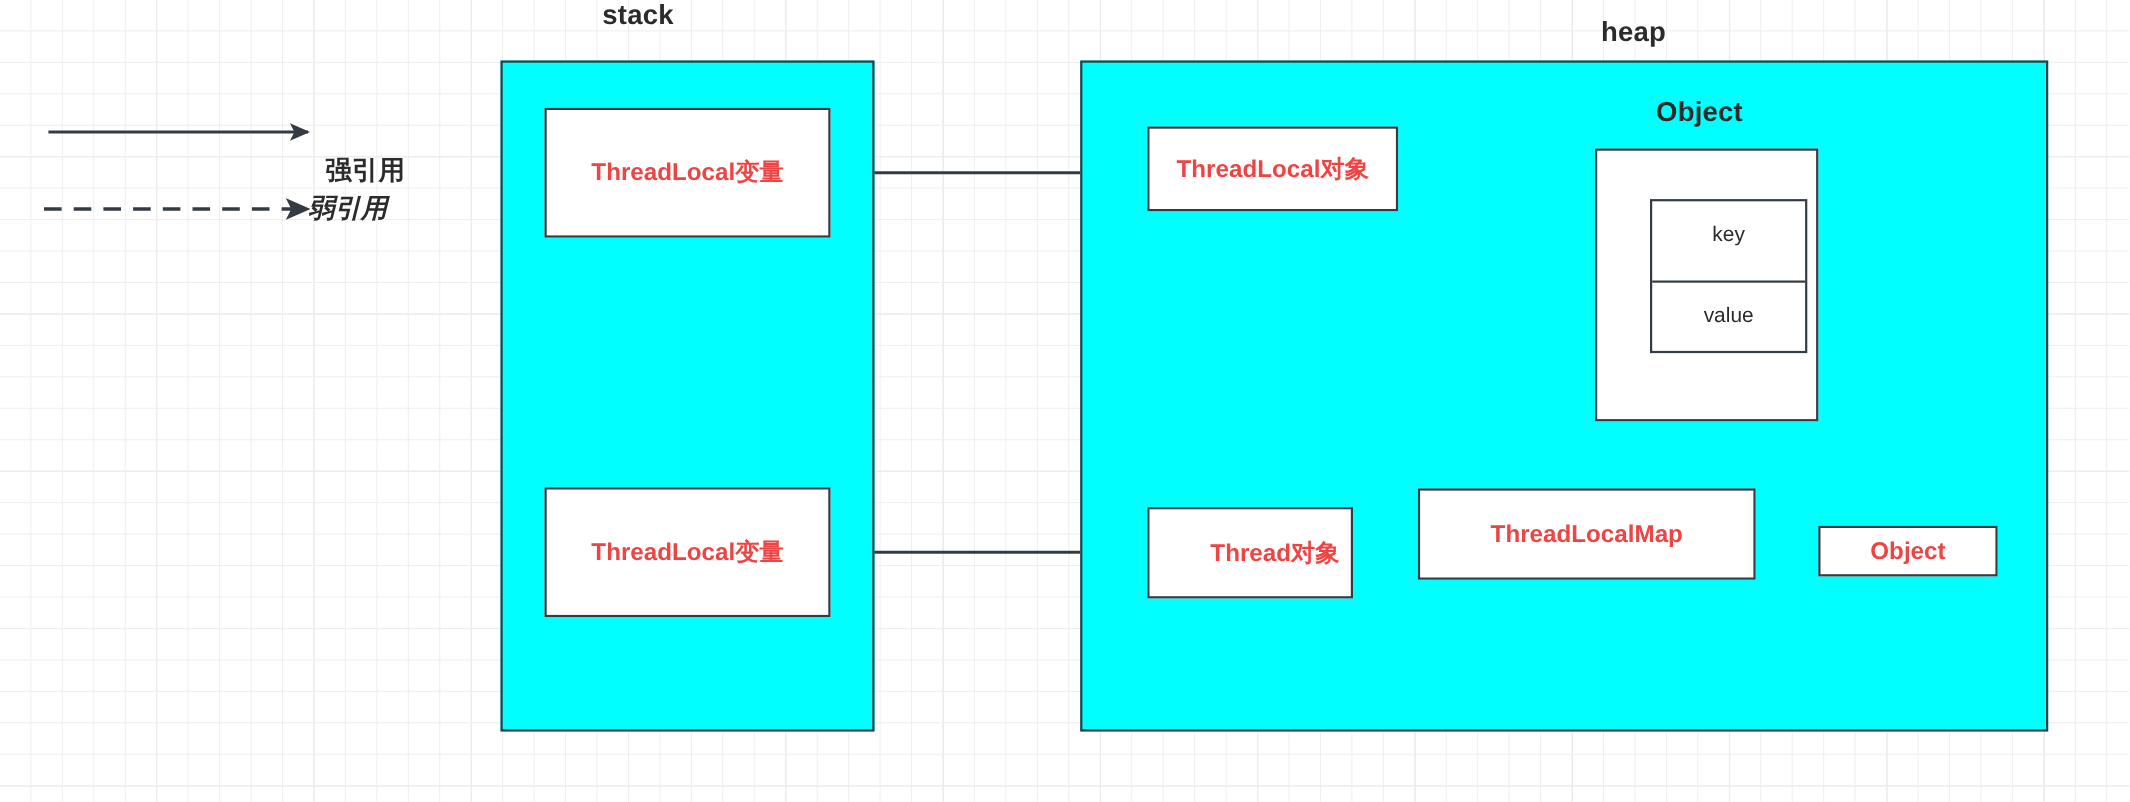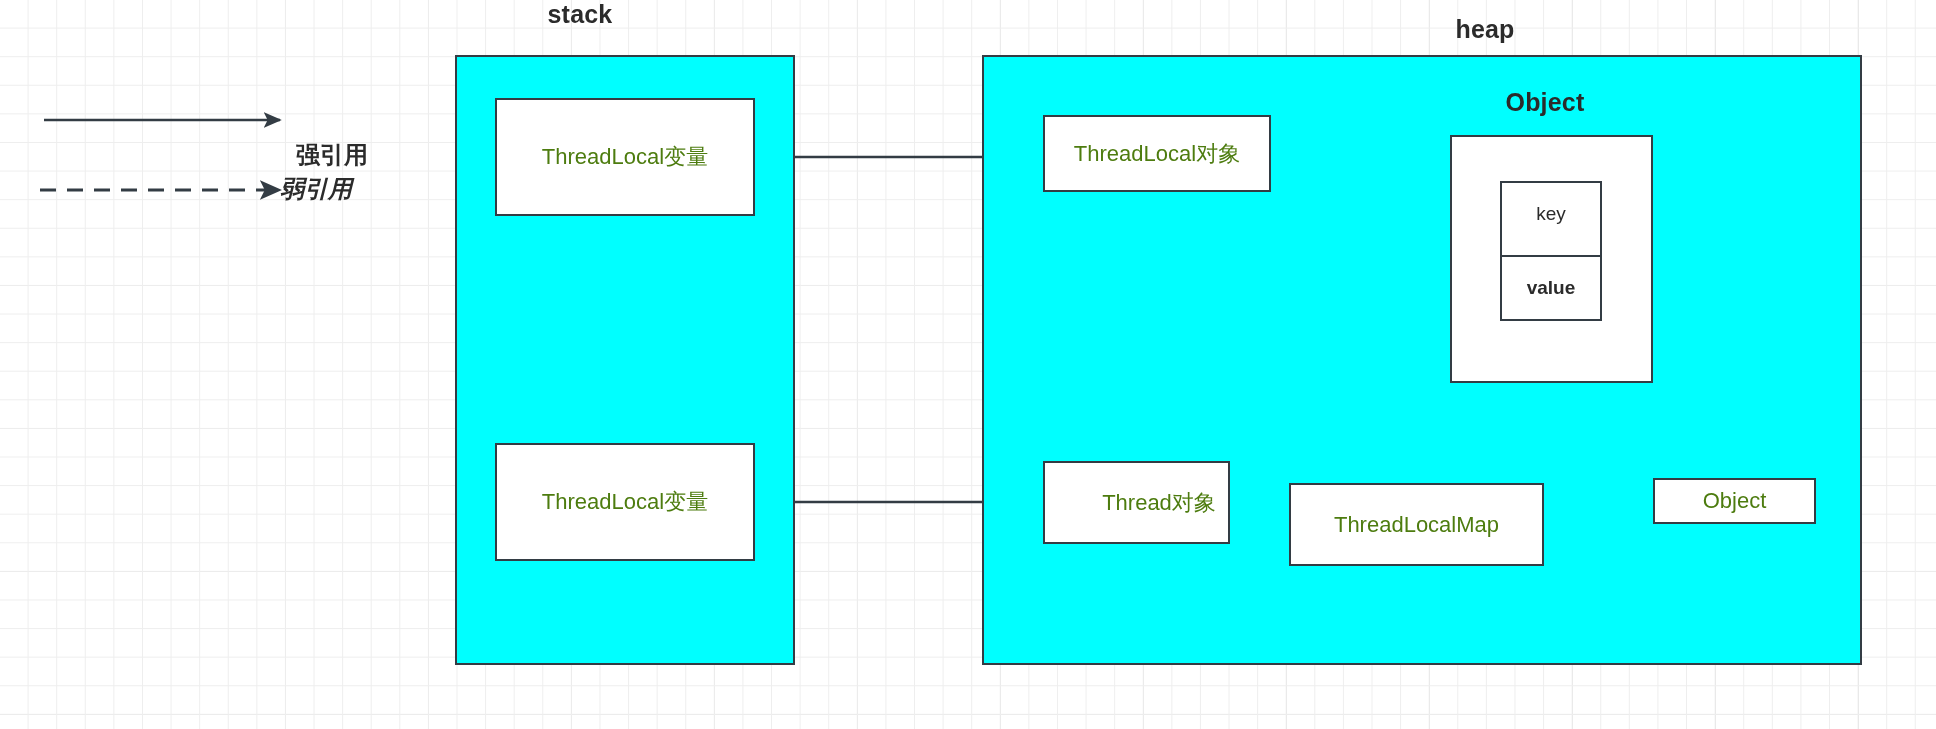--- a/index.html
+++ b/index.html
@@ -50,23 +50,23 @@
     text-align: center;
   }
   .node {
     position: absolute;
     background: #ffffff;
     border: 2.5px solid #333c44;
     box-sizing: border-box;
     display: flex;
     align-items: center;
     justify-content: center;
-    font-weight: normal;
+    font-weight: bold;
     font-size: 22px;
-    color: #4d7c0f;
+    color: #ef4444;
     white-space: nowrap;
   }
   .entry-box {
     position: absolute;
     background: #ffffff;
     border: 2.5px solid #333c44;
     box-sizing: border-box;
   }
   .kv-table {
     position: absolute;
@@ -80,21 +80,20 @@
     flex: 1 1 50%;
     display: flex;
     align-items: center;
     justify-content: center;
     font-size: 19px;
     font-weight: normal;
     color: #2b2b2b;
   }
   .kv-cell.second {
     border-top: 2.5px solid #333c44;
-    font-weight: bold;
   }
   .legend-label {
     position: absolute;
     font-weight: bold;
     font-size: 24px;
     color: #2b2b2b;
     white-space: nowrap;
   }
 </style>
 </head>
@@ -145,26 +144,26 @@
 
   <div class="node" style="left:495px; top:443px; width:260px; height:118px;">ThreadLocal变量</div>
 
   <div class="region-label" style="left:1405px; top:15px; width:160px;">heap</div>
   <div class="region" style="left:982px; top:55px; width:880px; height:610px;"></div>
 
   <div class="node" style="left:1043px; top:115px; width:228px; height:77px;">ThreadLocal对象</div>
 
   <div class="node" style="left:1043px; top:461px; width:187px; height:83px;padding-left:45px;">Thread对象</div>
 
-  <div class="node" style="left:1289px; top:483px; width:255px; height:83px;">ThreadLocalMap</div>
+  <div class="node" style="left:1289px; top:444px; width:307px; height:83px;">ThreadLocalMap</div>
 
   <div class="node" style="left:1653px; top:478px; width:163px; height:46px;">Object</div>
 
   <div class="region-label" style="left:1475px; top:88px; width:140px;">Object</div>
 
   <div class="entry-box" style="left:1450px; top:135px; width:203px; height:248px;"></div>
 
-  <div class="kv-table" style="left:1500px; top:181px; width:102px; height:140px;gap:10px;">
+  <div class="kv-table" style="left:1500px; top:181px; width:143px; height:140px;gap:10px;">
     <div class="kv-cell">key</div>
     <div class="kv-cell second">value</div>
   </div>
 
 </div>
 
 </body></html>

